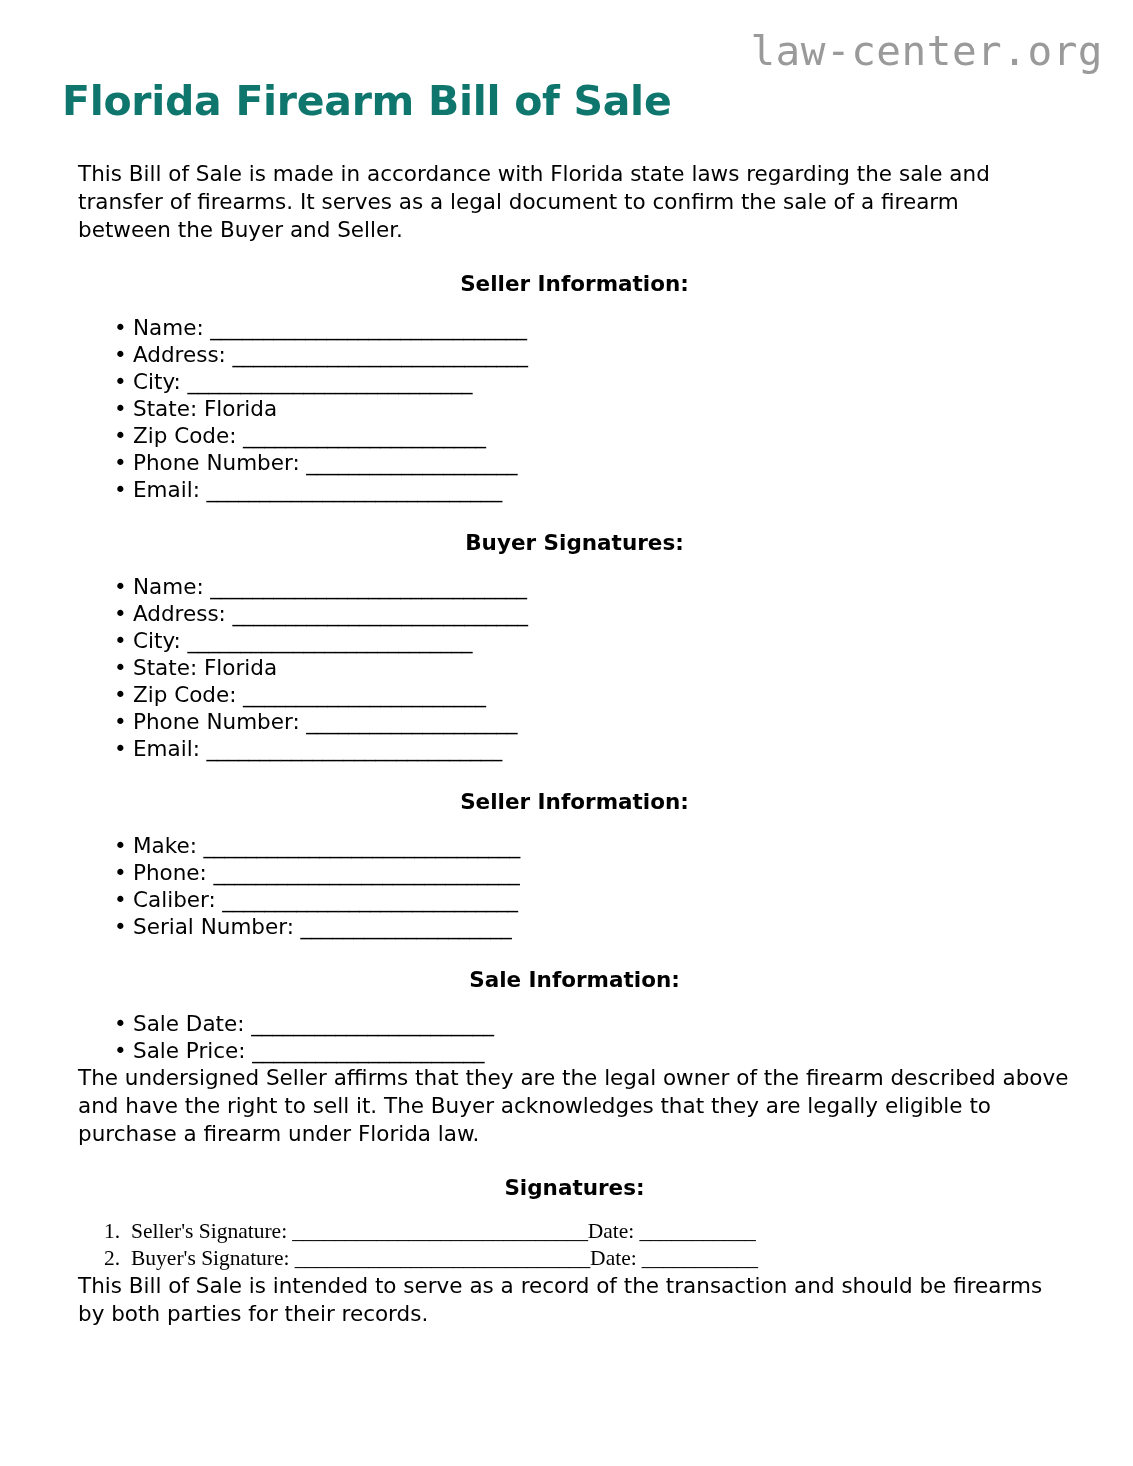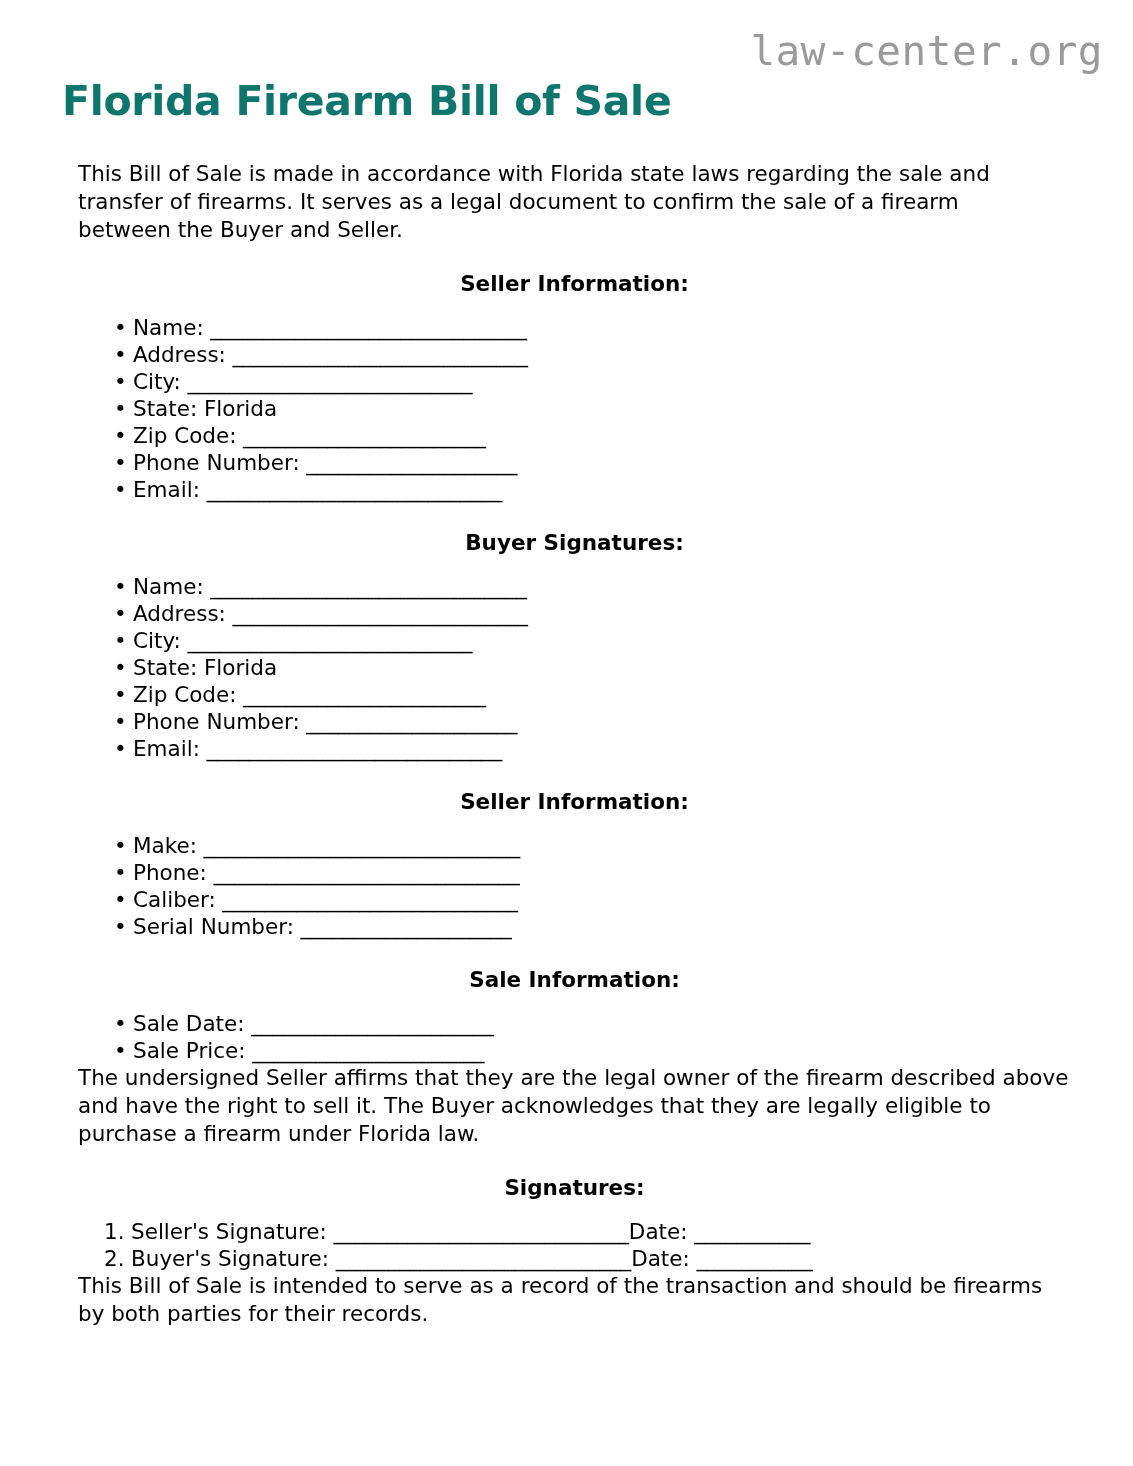--- a/index.html
+++ b/index.html
@@ -94,20 +94,21 @@
     padding: 0;
     counter-reset: signum;
   }
   ol.signatures li {
     position: relative;
     font-size: 21.5px;
     line-height: 27px;
     padding-left: 53px;
     white-space: nowrap;
     counter-increment: signum;
+    font-family: Liberation Serif, serif;
   }
   ol.signatures li::before {
     content: counter(signum) ".";
     position: absolute;
     left: 26px;
     top: 0;
     font-size: 21.5px;
     line-height: 27px;
   }
   .blank {

